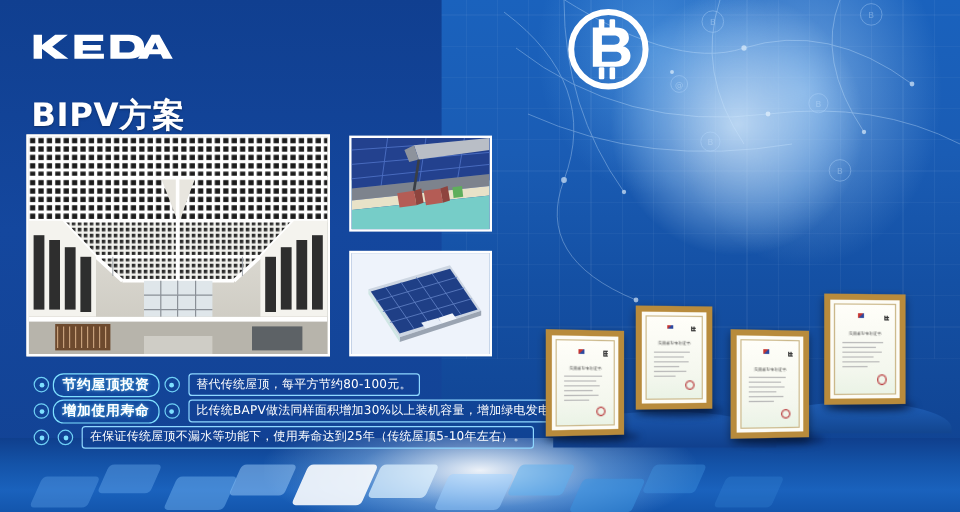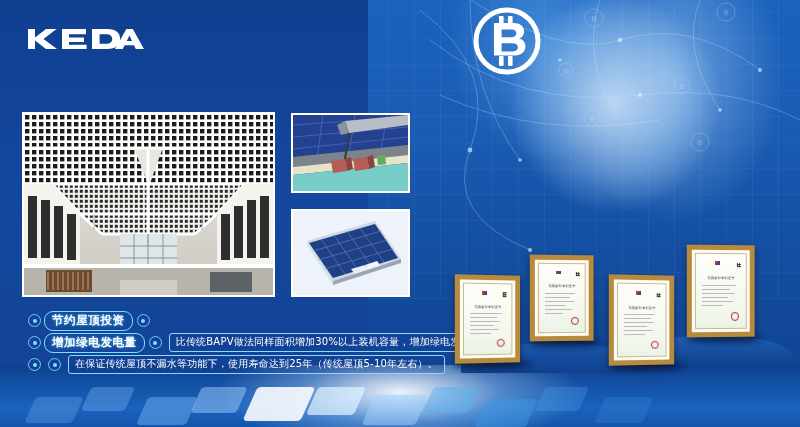--- a/index.html
+++ b/index.html
@@ -159,20 +159,21 @@
     <svg class="mark" width="122" height="26" viewBox="0 0 122 26">
       <g fill="#ffffff">
         <path d="M4 3 h7 v8.4 L22 3 h10.5 L19.5 13 l13.5 10 H22 L11 14.6 V23 H4z"></path>
         <path d="M38 3 h24 v5.2 H45 v3.2 h15 v4.6 H45 v2.8 h17.6 V23 H38z"></path>
         <path d="M68 3 h15.5 c8.2 0 12.6 3.8 12.6 10 0 6.2-4.4 10-12.6 10H68z M75.6 8.2 v9.6 h6.6 c3.8 0 6-1.7 6-4.8 0-3.1-2.2-4.8-6-4.8z"></path>
         <path d="M108.4 3 h6.4 L126 23 h-8.2 l-1.8-3.8 h-9.4 L104.8 23 H97z m3 6.5 l-2.6 5.6 h5.2z" transform="translate(-6,0)"></path>
       </g>
     </svg>
   </div>
 
+  <div class="page-title">BIPV方案</div>
 
   <svg class="btc" viewBox="0 0 74 74">
     <circle cx="37" cy="37" r="31" fill="none" stroke="#ffffff" stroke-width="5"></circle>
     <g fill="#ffffff">
       <rect x="29" y="12" width="4.6" height="10" rx="1"></rect>
       <rect x="38" y="12" width="4.6" height="10" rx="1"></rect>
       <rect x="29" y="52" width="4.6" height="10" rx="1"></rect>
       <rect x="38" y="52" width="4.6" height="10" rx="1"></rect>
       <path d="M24 19 h19.5 c6.4 0 10.6 3.3 10.6 8.4 0 3.4-1.9 6-5 7.1 3.9 1 6.3 3.8 6.3 7.9 0 5.6-4.6 9.2-11.8 9.2H24z
                M31.6 25.6 v7.6 h10.1 c2.9 0 4.7-1.5 4.7-3.9 0-2.3-1.8-3.7-4.7-3.7z
@@ -307,26 +308,27 @@
 
   <div class="bullets">
     <div class="brow">
       <span class="dot">
           <i></i>
         </span>
       <span class="badge">节约屋顶投资</span>
       <span class="dot" style="margin-left:4px;">
           <i></i>
         </span>
+      <span class="desc">替代传统屋顶，每平方节约80-100元。</span>
     </div>
     <div class="brow">
       <span class="dot">
           <i></i>
         </span>
-      <span class="badge">增加绿电发电量</span>
+      <span class="badge">增加使用寿命</span>
       <span class="dot" style="margin-left:4px;">
           <i></i>
         </span>
       <span class="desc">比传统BAPV做法同样面积增加30%以上装机容量，增加绿电发电量。</span>
     </div>
     <div class="brow">
       <span class="dot">
           <i></i>
         </span>
       <span class="dot" style="margin-left:4px;">

